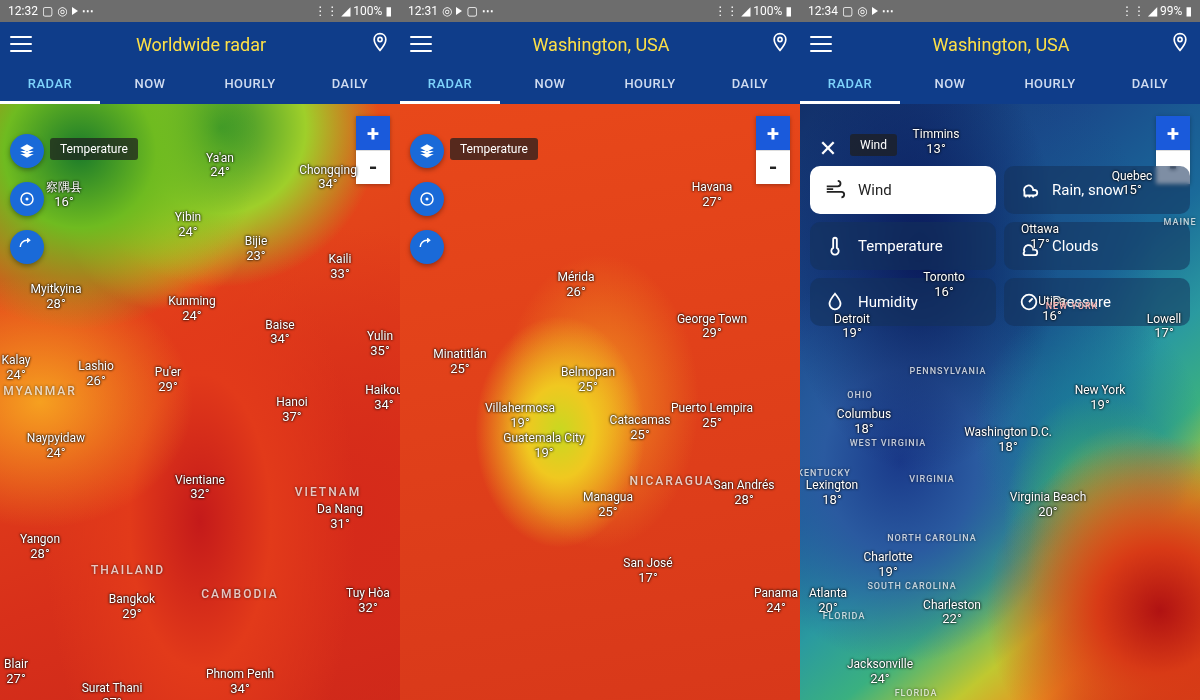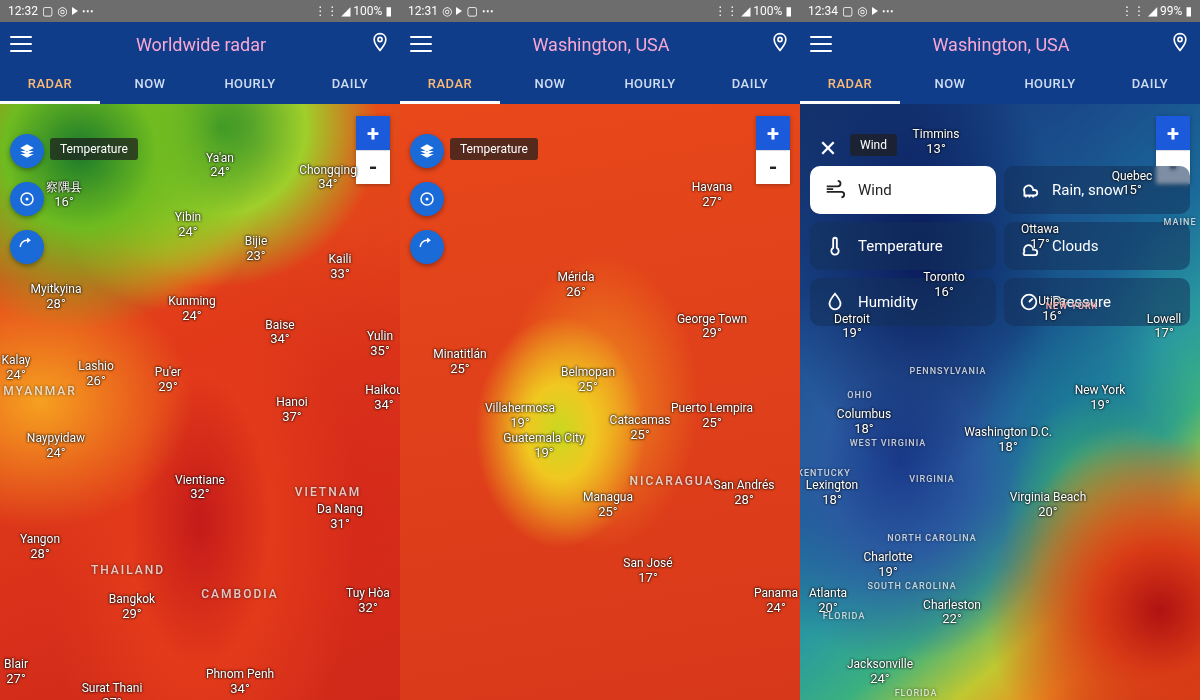--- a/index.html
+++ b/index.html
@@ -30,21 +30,21 @@
     padding: 0 8px;
     font-size: 12px;
   }
   .status-left, .status-right { display: flex; align-items: center; gap: 4px; }
   .status-right { gap: 3px; }
   .tri { display:inline-block; width:0; height:0; border-top:4px solid transparent; border-bottom:4px solid transparent; border-left:6px solid #fff; }
   .dots::after{content:"⋯"; font-weight:bold;}
   
   .app-header {
     background: #0f3d8a;
-    color: #f9a8d4;
+    color: #fde047;
     height: 44px;
     display: flex;
     align-items: center;
     justify-content: space-between;
     padding: 0 10px;
   }
   .app-title { font-size: 18px; font-weight: 400; text-align:center; flex:1;}
   .hamburger { width:22px; height:16px; display:flex; flex-direction:column; justify-content:space-between; cursor:pointer;}
   .hamburger span{height:2px;background:#fff;border-radius:1px;}
   .pin-icon svg{width:20px;height:24px;fill:none;stroke:#fff;stroke-width:2;}
@@ -59,21 +59,21 @@
     color:#d0dcf0;
     font-size:13px;
     font-weight:500;
     letter-spacing:0.5px;
     display:flex;
     align-items:center;
     justify-content:center;
     border-bottom:3px solid transparent;
     cursor:pointer;
   }
-  .tab.active { color:#fdba74; border-bottom-color:#fff; }
+  .tab.active { color:#7dd3fc; border-bottom-color:#fff; }
   
   .map {
     flex:1;
     position:relative;
     overflow:hidden;
   }
   .heatmap { position:absolute; inset:0; }
   .heatmap-seasia {
     background:
       radial-gradient(circle at 20% 8%, #1a7a2a 0%, #6fbb20 12%, transparent 28%),

